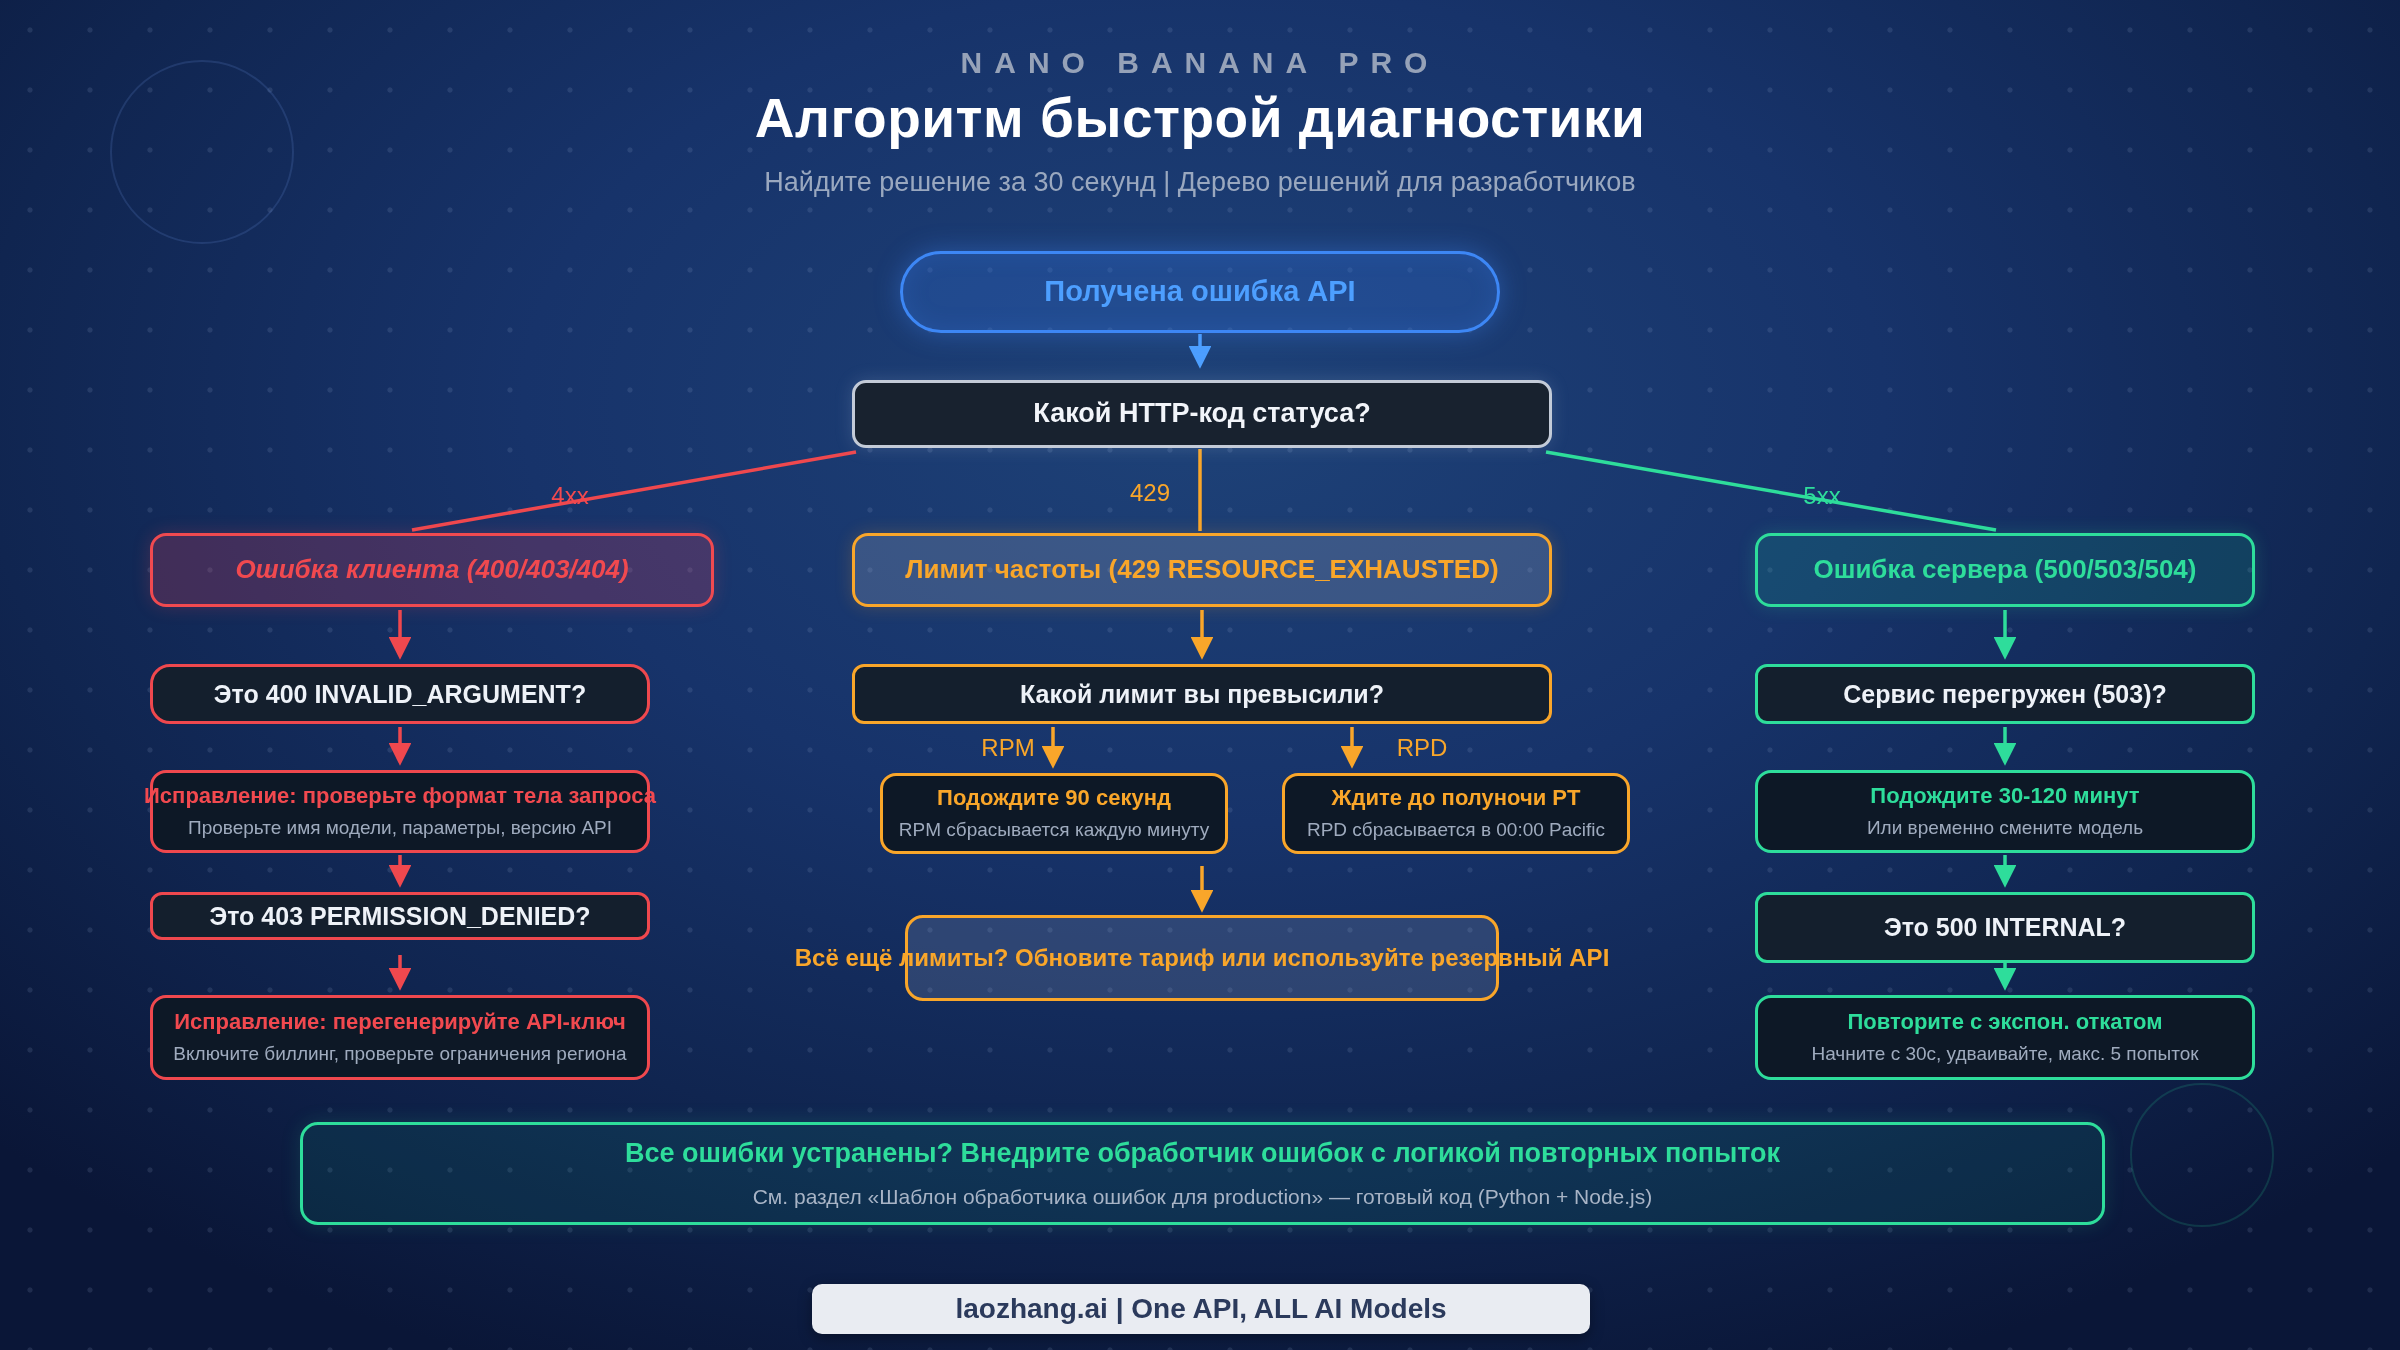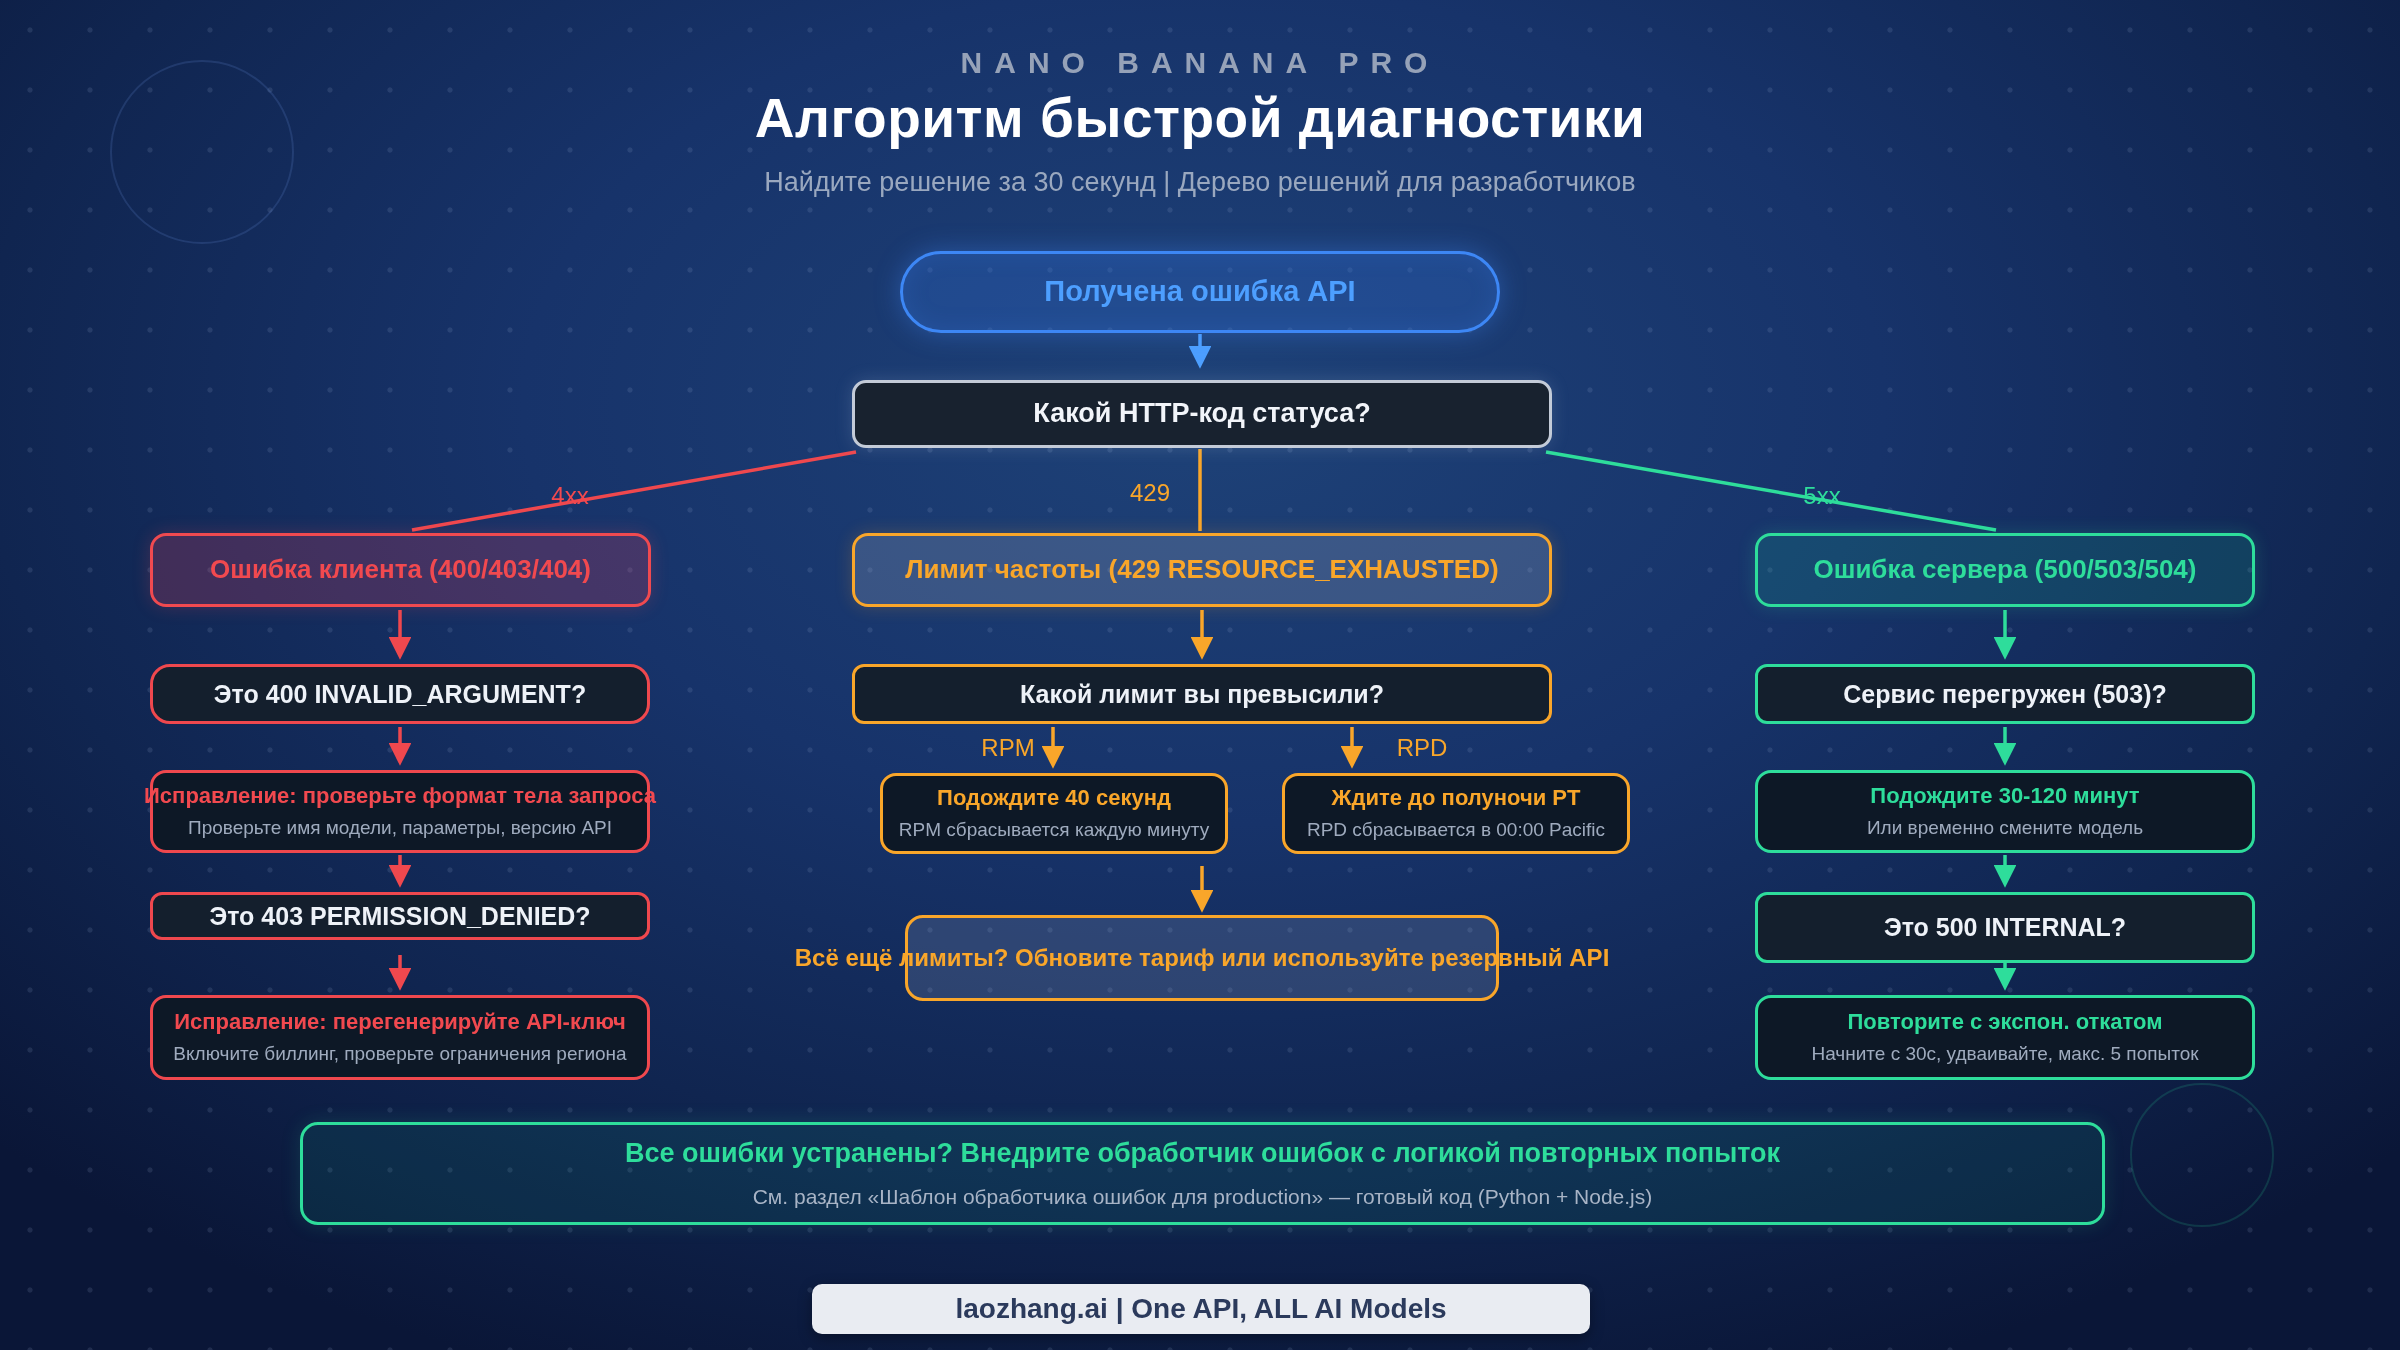--- a/index.html
+++ b/index.html
@@ -111,21 +111,21 @@
   </div>
 
   <div class="node http" style="left:852px;top:380px;width:700px;height:68px;">
     <span>Какой HTTP-код статуса?</span>
   </div>
 
   <div class="branch-label bl-red" style="left:570px;top:496px;">4xx</div>
   <div class="branch-label bl-orange" style="left:1150px;top:493px;">429</div>
   <div class="branch-label bl-green" style="left:1822px;top:496px;">5xx</div>
 
-  <div class="node cat red" style="left:150px;top:533px;width:501px;height:74px;">
+  <div class="node cat red" style="left:150px;top:533px;width:564px;height:74px;font-style:italic;">
     <span>Ошибка клиента (400/403/404)</span>
   </div>
   <div class="node q red" style="left:150px;top:664px;width:500px;height:60px;border-radius:20px;">
     <span>Это 400 INVALID_ARGUMENT?</span>
   </div>
   <div class="node action red" style="left:150px;top:770px;width:500px;height:83px;">
     <div class="a-title">Исправление: проверьте формат тела запроса</div>
     <div class="a-sub">Проверьте имя модели, параметры, версию API</div>
   </div>
   <div class="node q red" style="left:150px;top:892px;width:500px;height:48px;">
@@ -138,21 +138,21 @@
 
   <div class="node cat orange" style="left:852px;top:533px;width:700px;height:74px;">
     <span>Лимит частоты (429 RESOURCE_EXHAUSTED)</span>
   </div>
   <div class="node q orange" style="left:852px;top:664px;width:700px;height:60px;">
     <span>Какой лимит вы превысили?</span>
   </div>
   <div class="branch-label bl-orange" style="left:1008px;top:748px;">RPM</div>
   <div class="branch-label bl-orange" style="left:1422px;top:748px;">RPD</div>
   <div class="node action orange" style="left:880px;top:773px;width:348px;height:81px;">
-    <div class="a-title">Подождите 40 секунд</div>
+    <div class="a-title">Подождите 90 секунд</div>
     <div class="a-sub">RPM сбрасывается каждую минуту</div>
   </div>
   <div class="node action orange" style="left:1282px;top:773px;width:348px;height:81px;">
     <div class="a-title">Ждите до полуночи PT</div>
     <div class="a-sub">RPD сбрасывается в 00:00 Pacific</div>
   </div>
   <div class="node final-limit" style="left:905px;top:915px;width:594px;height:86px;">
     <span>Всё ещё лимиты? Обновите тариф или используйте резервный API</span>
   </div>
 

